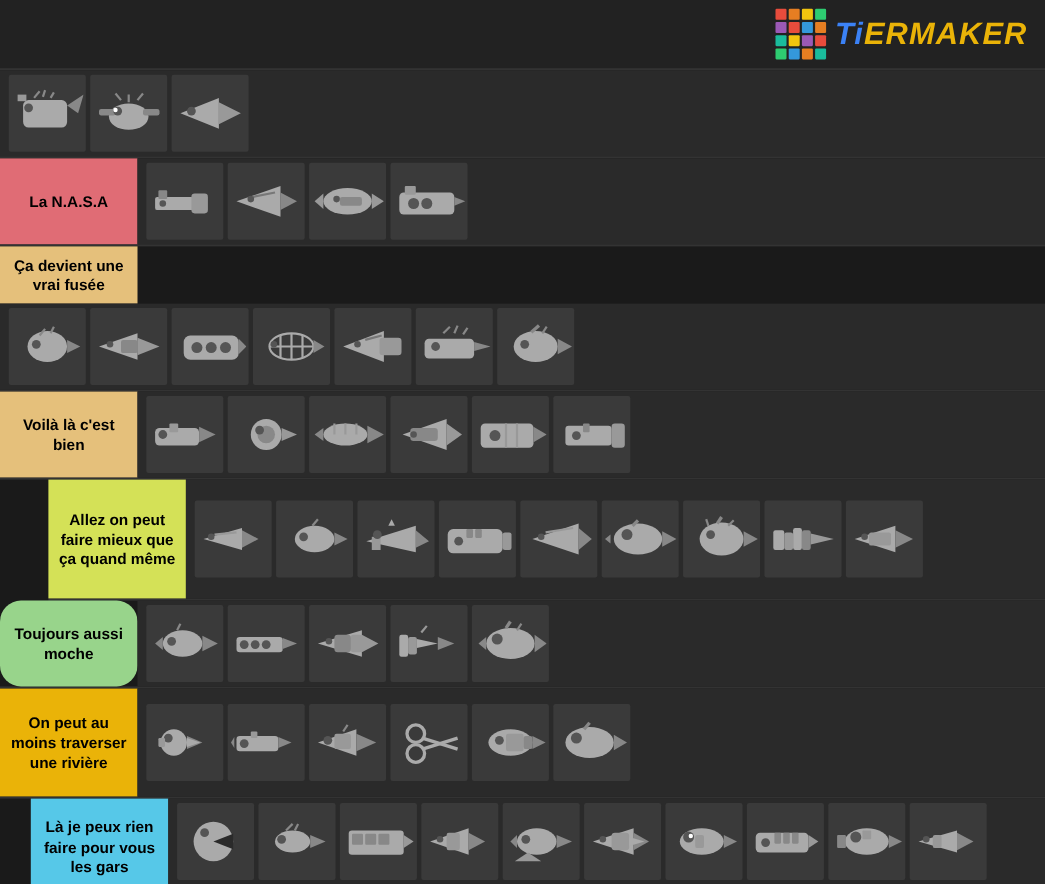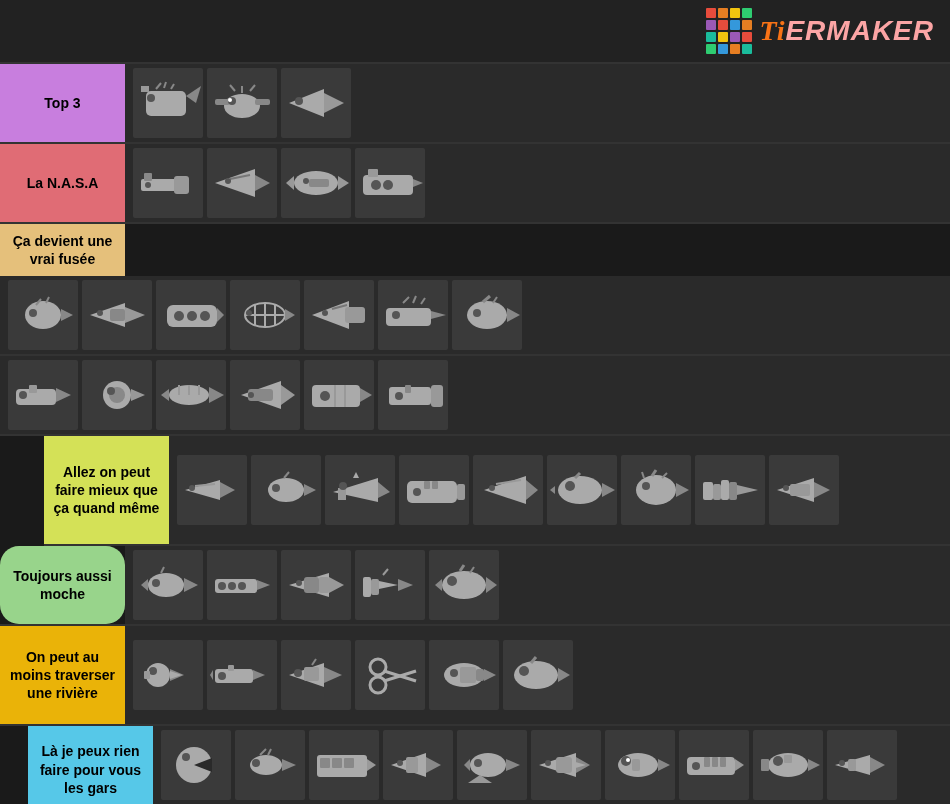--- a/index.html
+++ b/index.html
@@ -43,25 +43,24 @@
       border-radius: 1px;
     }
     .logo-text {
       font-size: 28px;
       font-weight: bold;
       color: #fff;
       letter-spacing: 1px;
       font-style: italic;
     }
     .logo-text span.tier {
-      color: #f97316;
-      font-family: Liberation Serif, serif;
+      color: #3b82f6;
     }
     .logo-text span.maker {
-      color: #fca5a5;
+      color: #eab308;
     }
     .tier-row {
       display: flex;
       min-height: 80px;
       border-bottom: 2px solid #333;
     }
     .tier-label {
       width: 125px;
       min-width: 125px;
       display: flex;
@@ -137,21 +136,20 @@
         <div class="logo-cell" style="background:#e67e22"></div>
         <div class="logo-cell" style="background:#1abc9c"></div>
       </div>
       <div class="logo-text">
         <span class="tier">Ti</span><span class="maker">ERMAKER</span>
       </div>
     </div>
   </div>
 
   <div class="tier-row row-top">
-    <div class="tier-label">Top 3</div>
     <div class="tier-items">
 
       <div class="tier-item">
         <svg class="fish-icon" viewBox="0 0 65 65" xmlns="http://www.w3.org/2000/svg">
 
           <rect x="10" y="20" width="40" height="25" rx="5" fill="#aaa"></rect>
           <polygon points="50,25 65,15 60,32" fill="#888"></polygon>
           <rect x="5" y="15" width="8" height="6" fill="#999"></rect>
           <circle cx="15" cy="27" r="4" fill="#555"></circle>
           <line x1="20" y1="18" x2="25" y2="12" stroke="#888" stroke-width="2"></line>
@@ -288,20 +286,21 @@
           <polygon points="52,25 65,32 52,39" fill="#888"></polygon>
           <circle cx="22" cy="30" r="4" fill="#555"></circle>
           <line x1="28" y1="19" x2="35" y2="13" stroke="#888" stroke-width="3"></line>
           <line x1="38" y1="20" x2="42" y2="14" stroke="#888" stroke-width="2"></line>
         </svg>
       </div>
     </div>
   </div>
 
   <div class="tier-row row-bien">
+    <div class="tier-label">Voilà là c'est bien</div>
     <div class="tier-items">
       <div class="tier-item">
         <svg class="fish-icon" viewBox="0 0 65 65" xmlns="http://www.w3.org/2000/svg">
           <rect x="5" y="26" width="40" height="16" rx="4" fill="#aaa"></rect>
           <polygon points="45,25 60,32 45,39" fill="#888"></polygon>
           <circle cx="12" cy="32" r="4" fill="#555"></circle>
           <rect x="18" y="22" width="8" height="8" rx="1" fill="#999"></rect>
         </svg>
       </div>
       <div class="tier-item">

